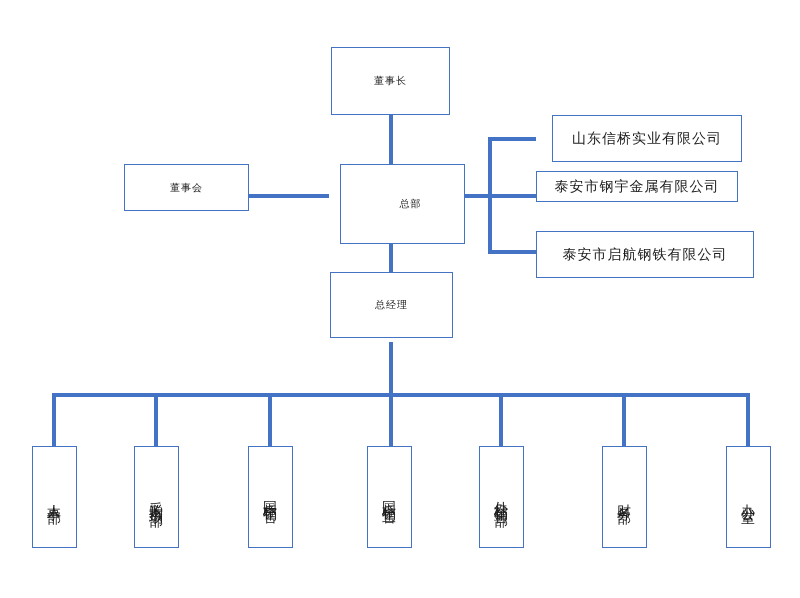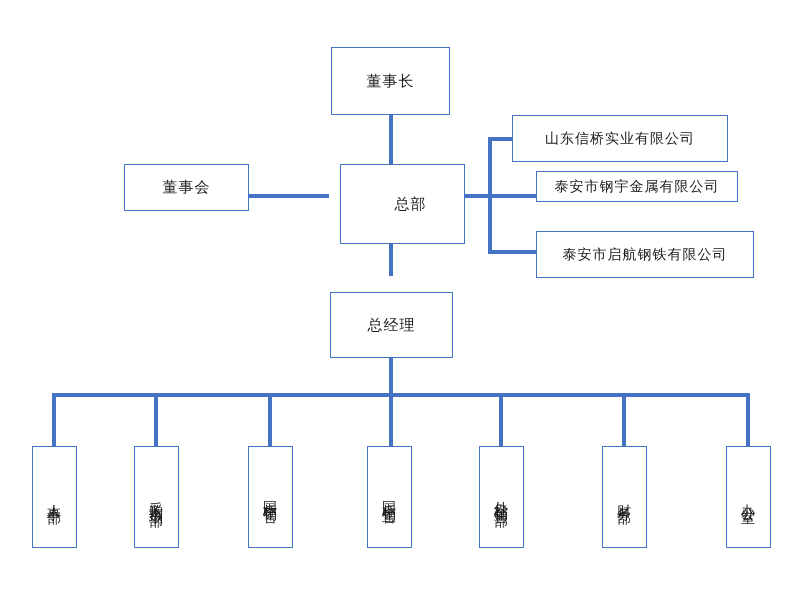--- a/index.html
+++ b/index.html
@@ -20,21 +20,21 @@
     position: absolute;
     box-sizing: border-box;
     background: #ffffff;
     border: 1.5px solid var(--accent, #4472C4);
     display: flex;
     align-items: center;
     justify-content: center;
     text-align: center;
   }
   .node .lbl {
-    font-size: 15px;
+    font-size: 10px;
     letter-spacing: 1px;
     white-space: nowrap;
   }
   .node.sub .lbl {
     font-size: 14px;
     letter-spacing: 1px;
   }
   .node.dept .lbl {
     writing-mode: vertical-rl;
     text-orientation: upright;
@@ -73,25 +73,25 @@
   </div>
 
   <div class="node" style="left:124px; top:164px; width:125px; height:47px;">
     <span class="lbl">董事会</span>
   </div>
 
   <div class="node" style="left:340px; top:164px; width:125px; height:80px;padding-left:16px;">
     <span class="lbl">总部</span>
   </div>
 
-  <div class="node" style="left:330px; top:292px; width:123px; height:66px;">
+  <div class="node" style="left:330px; top:272px; width:123px; height:66px;">
     <span class="lbl">总经理</span>
   </div>
 
-  <div class="node sub" style="left:512px; top:115px; width:216px; height:47px;font-family:Liberation Serif, serif;">
+  <div class="node sub" style="left:552px; top:115px; width:190px; height:47px;font-family:Liberation Serif, serif;">
     <span class="lbl">山东信桥实业有限公司</span>
   </div>
   <div class="node sub" style="left:536px; top:171px; width:202px; height:31px;">
     <span class="lbl">泰安市钢宇金属有限公司</span>
   </div>
   <div class="node sub" style="left:536px; top:231px; width:218px; height:47px;">
     <span class="lbl">泰安市启航钢铁有限公司</span>
   </div>
 
   <div class="node dept" style="left:32px; top:446px; width:45px; height:102px;">

